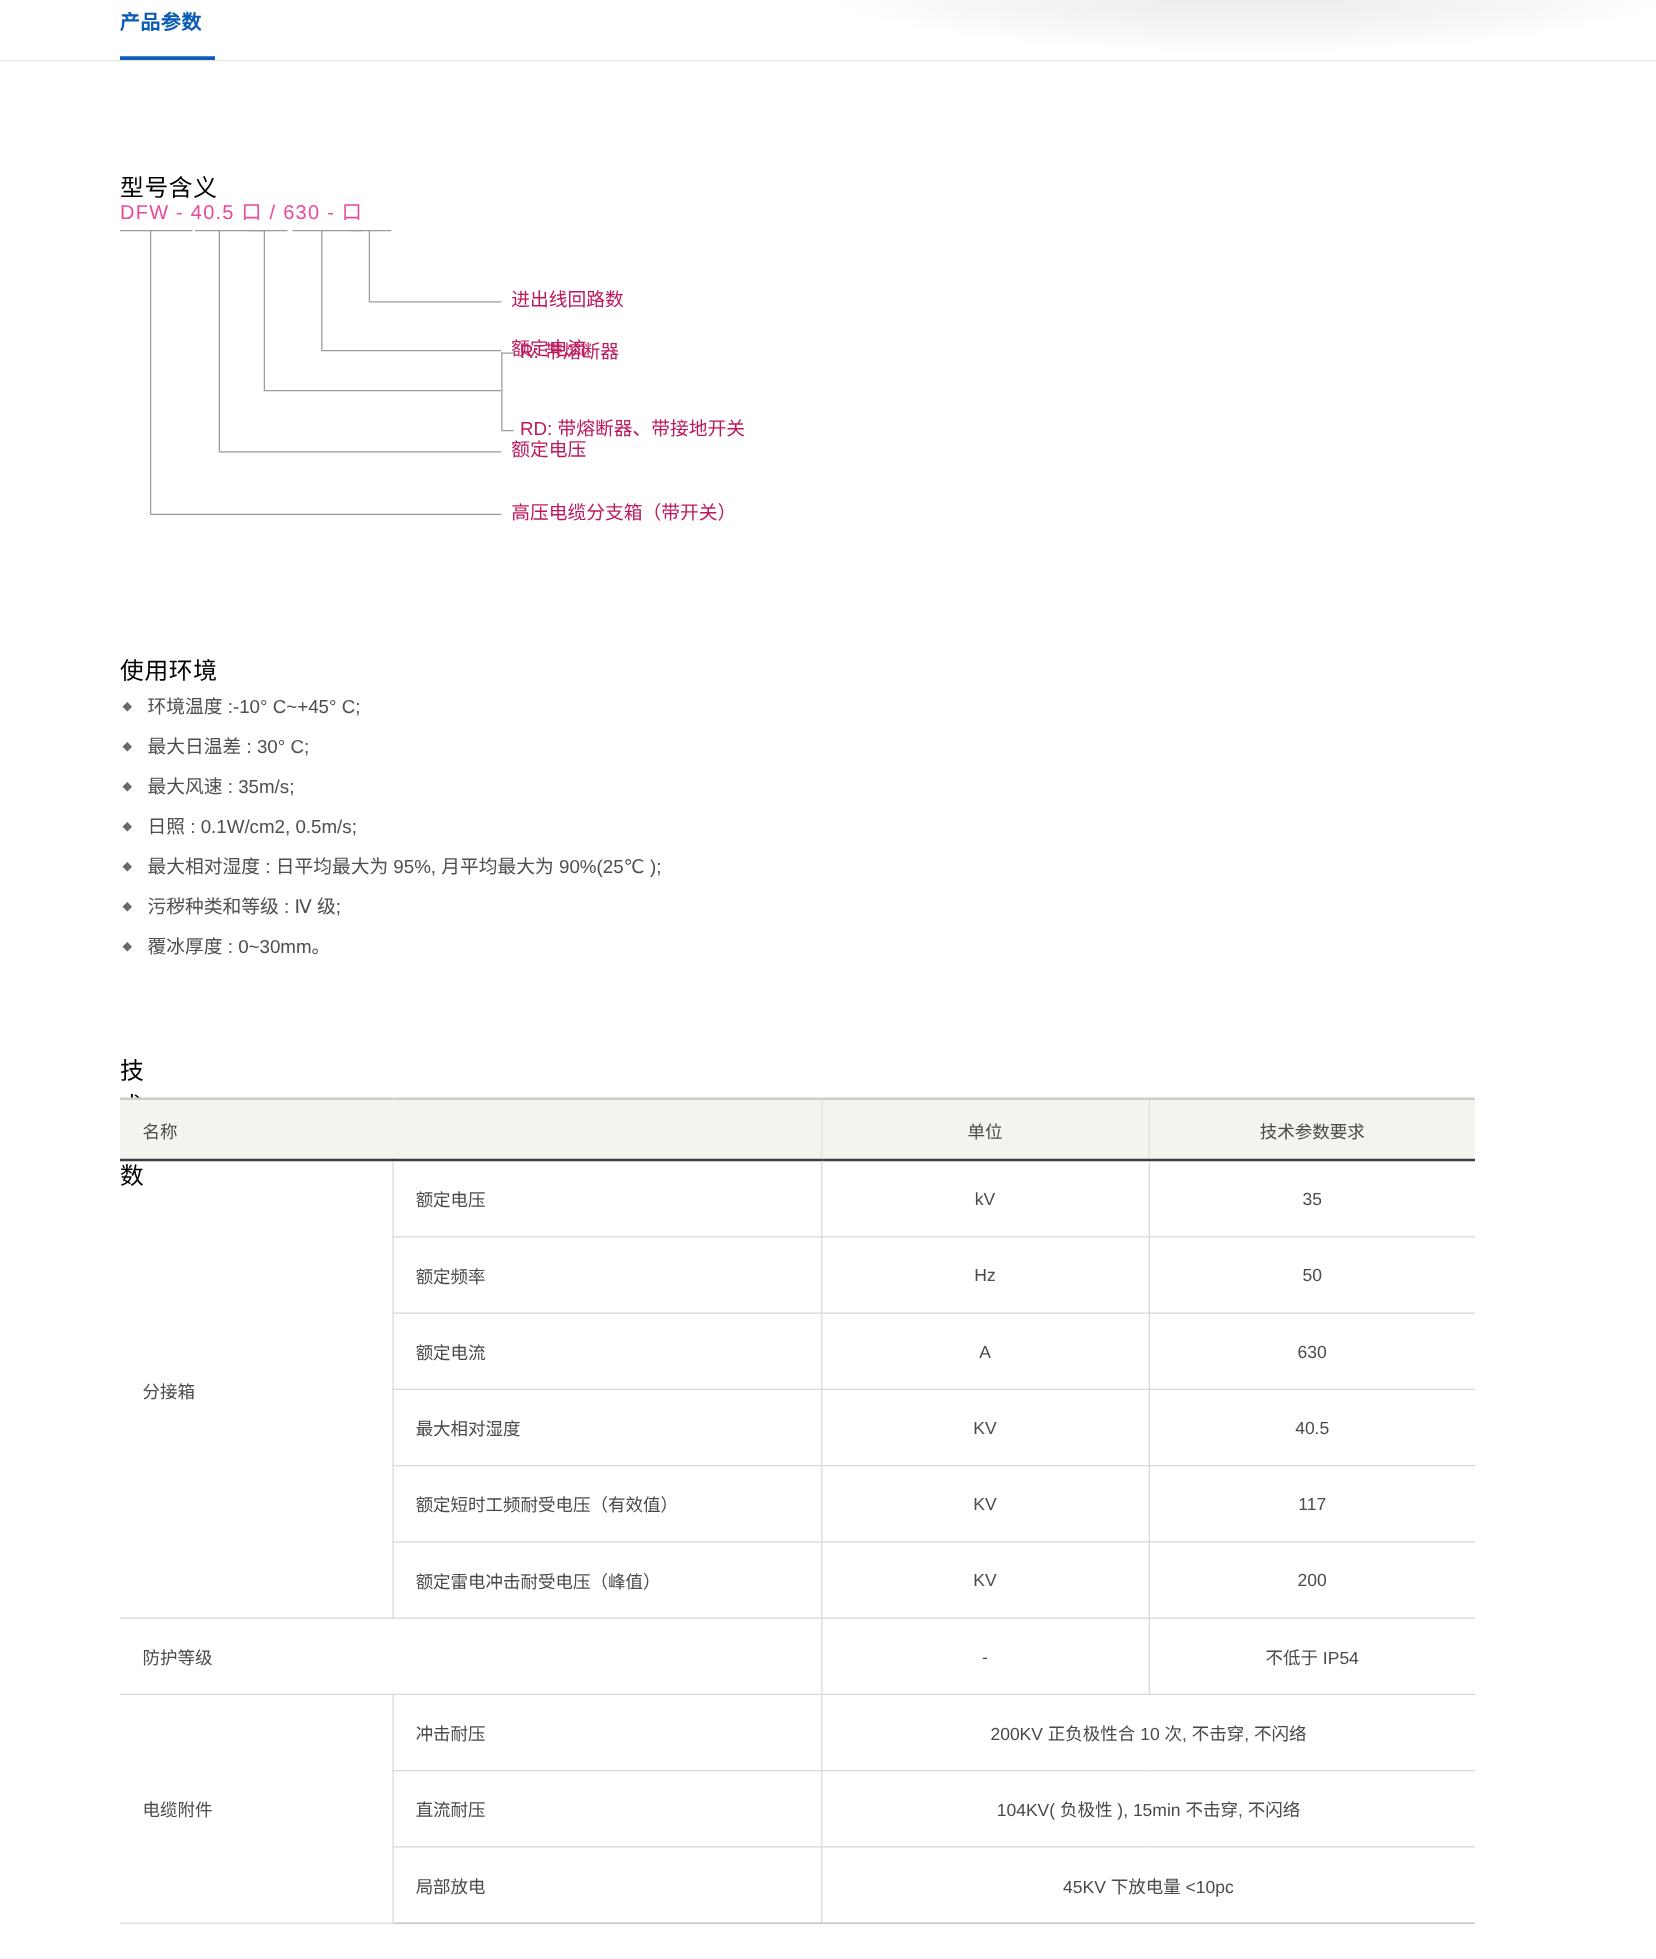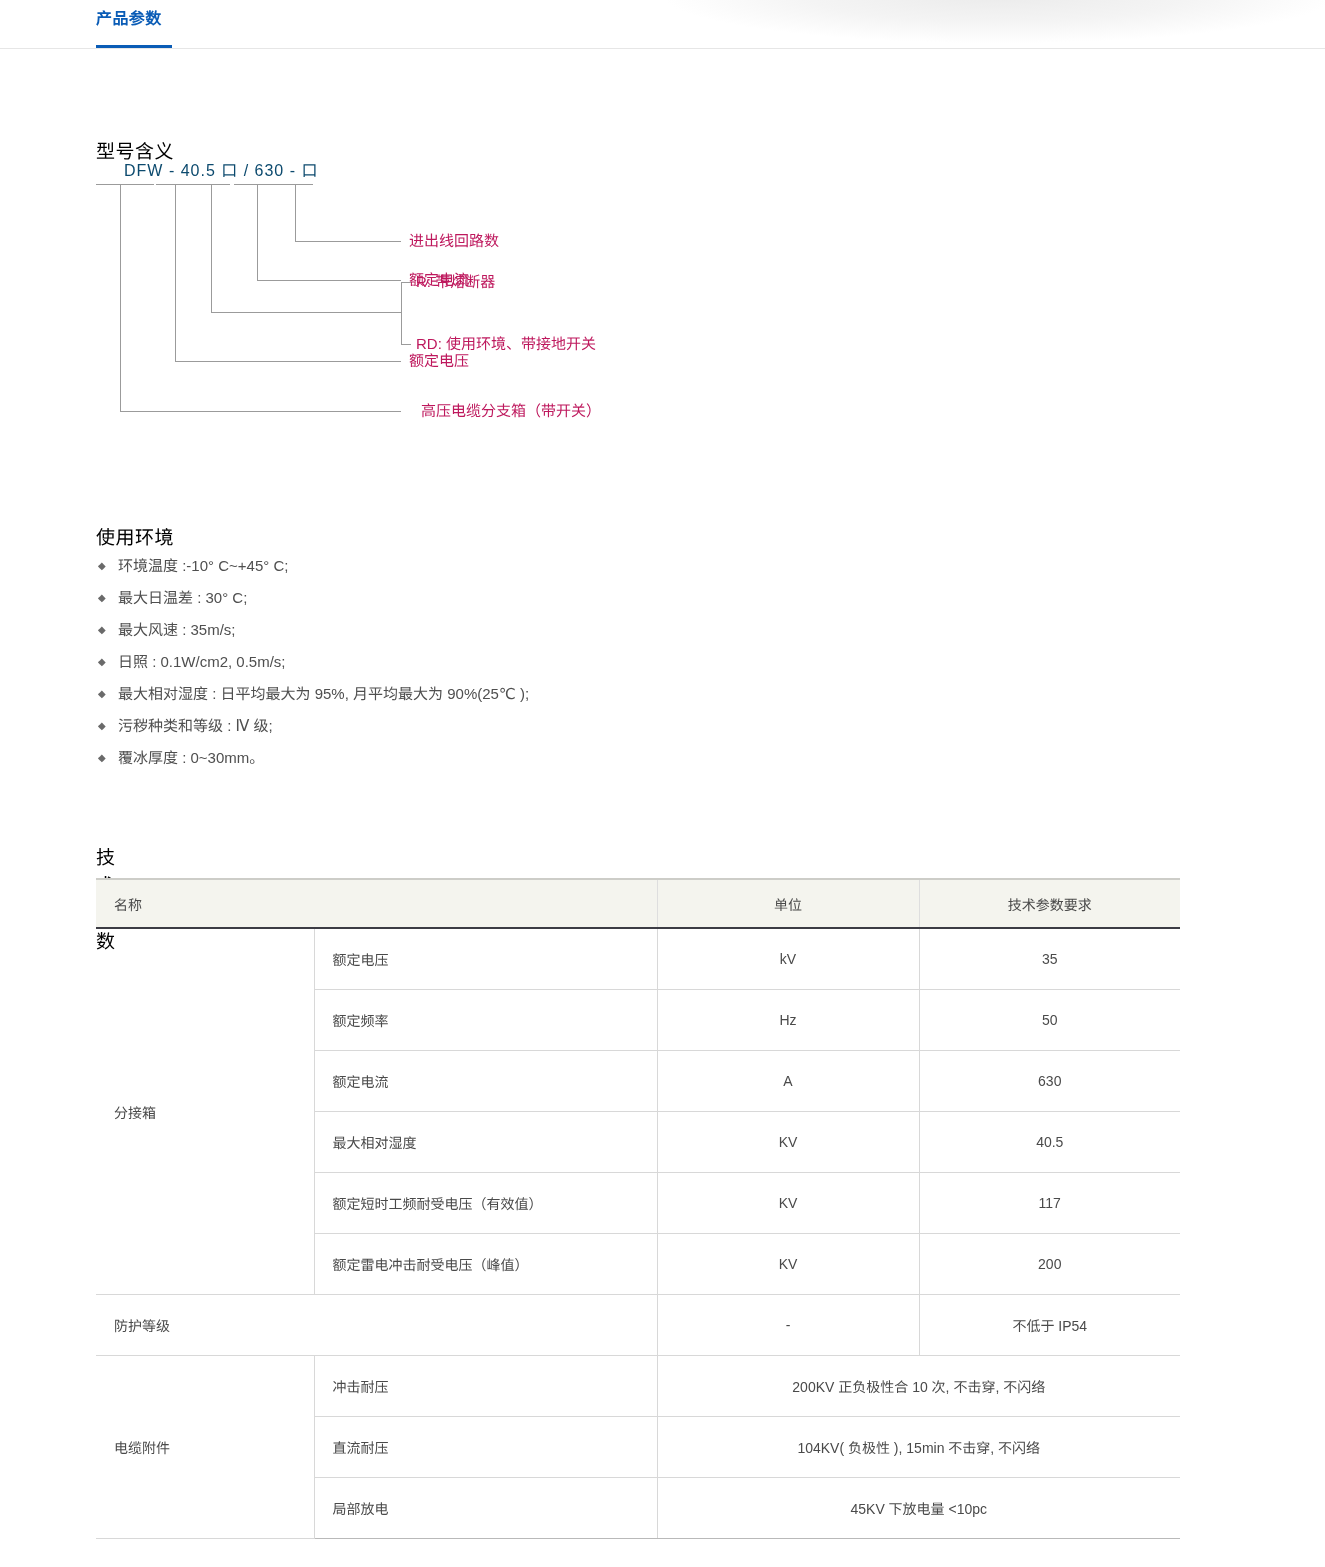--- a/index.html
+++ b/index.html
@@ -68,25 +68,24 @@
   
   #model-diagram {
     position: absolute;
     left: 96px; top: 160px;
     width: 700px; height: 300px;
   }
   .mdl-code {
     position: absolute;
     left: 0; top: 0;
     font-size: 16px;
-    color: #0c4a6e;
+    color: #ec4899;
     letter-spacing: 1px;
     white-space: nowrap;
     line-height: 22px;
-    margin-left: 28px;
   }
   .ln { position: absolute; background: #9b9b9b; }
   .ln.h { height: 1px; }
   .ln.v { width: 1px; }
   .mdl-label {
     position: absolute;
     font-size: 15px;
     color: #be185d;
     white-space: nowrap;
     line-height: 20px;
@@ -198,29 +197,29 @@
   <div class="ln v" style="left:161px; top:24px; height:96px;"></div>
   <div class="ln h" style="left:161px; top:120px; width:144px;"></div>
   <div class="mdl-label" style="left:313px; top:110px;">额定电流</div>
 
   <div class="ln v" style="left:115px; top:24px; height:128px;"></div>
   <div class="ln h" style="left:115px; top:152px; width:190px;"></div>
   <div class="ln v" style="left:305px; top:122px; height:62px;"></div>
   <div class="ln h" style="left:305px; top:122px; width:10px;"></div>
   <div class="ln h" style="left:305px; top:184px; width:10px;"></div>
   <div class="mdl-label" style="left:320px; top:112px;">R: 带熔断器</div>
-  <div class="mdl-label" style="left:320px; top:174px;">RD: 使用环境、带接地开关</div>
+  <div class="mdl-label" style="left:320px; top:174px;">RD: 带熔断器、带接地开关</div>
 
   <div class="ln v" style="left:79px; top:24px; height:177px;"></div>
   <div class="ln h" style="left:79px; top:201px; width:226px;"></div>
   <div class="mdl-label" style="left:313px; top:191px;">额定电压</div>
 
   <div class="ln v" style="left:24px; top:24px; height:227px;"></div>
   <div class="ln h" style="left:24px; top:251px; width:281px;"></div>
-  <div class="mdl-label" style="left:313px; top:241px;margin-left:12px;">高压电缆分支箱（带开关）</div>
+  <div class="mdl-label" style="left:313px; top:241px;">高压电缆分支箱（带开关）</div>
 </div>
 
 <div id="env-section">
   <h2 class="sec-head" style="left:0; top:0;">使用环境</h2>
   <ul id="env-list">
     <li>
       <span class="bullet">◆</span>
       <span>环境温度 :-10° C~+45° C;</span>
     </li>
     <li>

